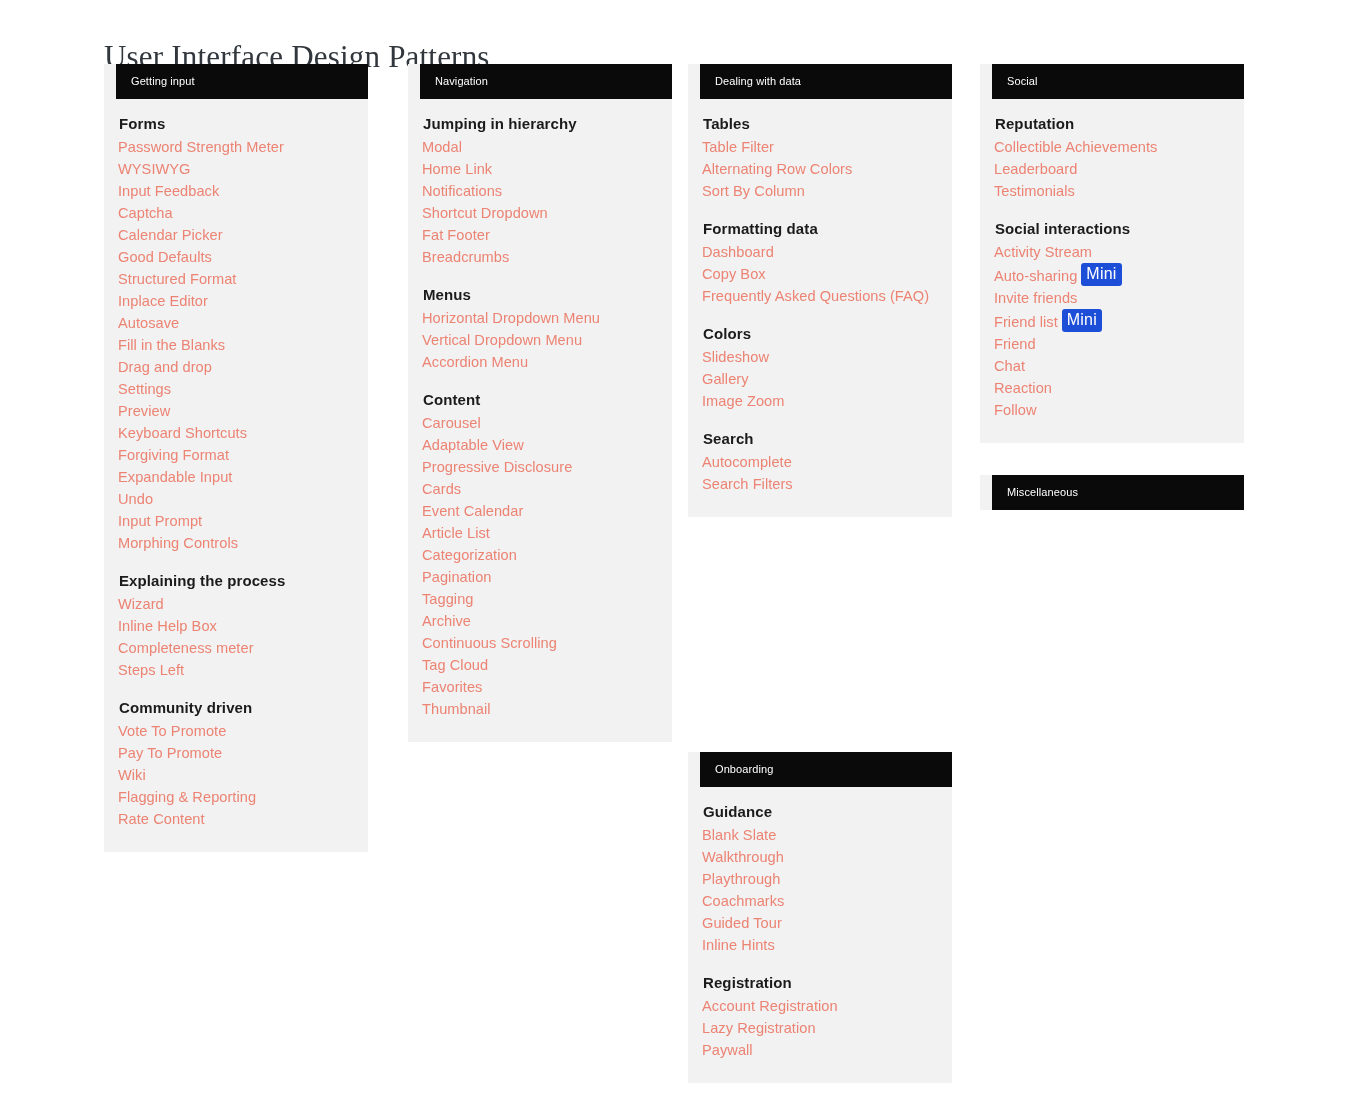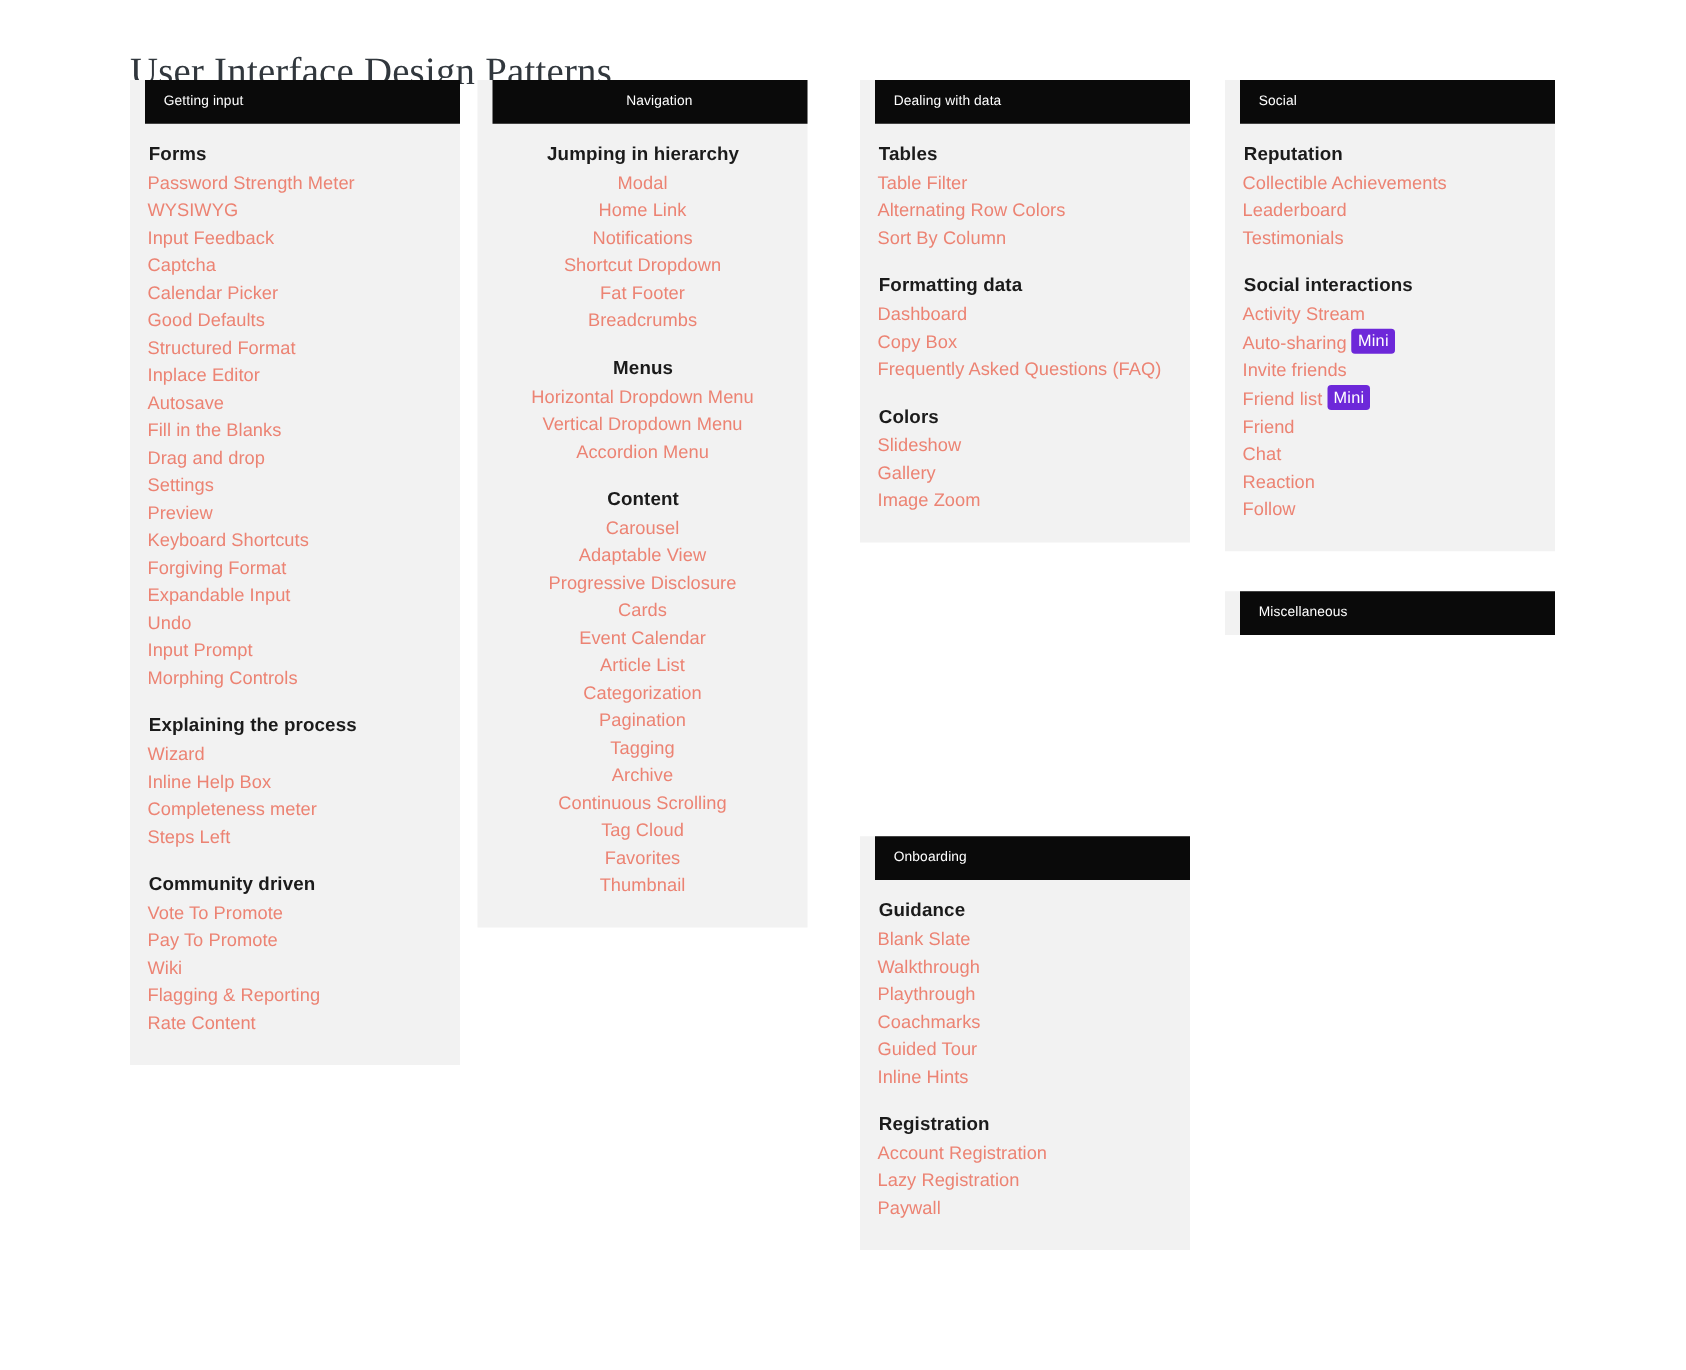--- a/index.html
+++ b/index.html
@@ -31,21 +31,21 @@
     left: 104px;
     top: 64px;
     width: 1160px;
   }
   .col {
     position: absolute;
     top: 0;
     width: 264px;
   }
   .col-1 { left: 0px; }
-  .col-2 { left: 278px; text-align: center; }
+  .col-2 { left: 304px; }
   .col-3 { left: 584px; }
   .col-4 { left: 876px; }
 
   .panel {
     width: 264px;
     background: #f2f2f2;
     margin-bottom: 32px;
   }
   .panel-header {
     background: #0a0a0a;
@@ -89,23 +89,23 @@
     text-decoration: none;
     letter-spacing: 0.05px;
   }
   .link-row {
     line-height: 22px;
     margin-left: 1px;
     white-space: normal;
   }
   .badge {
     display: inline-block;
-    background: #6d28d9;
+    background: #1d4ed8;
     color: #ffffff;
-    font-size: 13px;
+    font-size: 16px;
     line-height: 1;
     padding: 3px 5px 4px 5px;
     border-radius: 3px;
     vertical-align: 2px;
     margin-left: 4px;
     letter-spacing: 0.2px;
   }
   .spacer-onboarding {
     height: 203px;
   }
@@ -232,20 +232,27 @@
             </ul>
           </div>
           <div class="group">
             <div class="group-title">Colors</div>
             <ul class="link-list">
               <li class="link-row"><a class="plink" href="#">Slideshow</a></li>
               <li class="link-row"><a class="plink" href="#">Gallery</a></li>
               <li class="link-row"><a class="plink" href="#">Image Zoom</a></li>
             </ul>
           </div>
+          <div class="group">
+            <div class="group-title">Search</div>
+            <ul class="link-list">
+              <li class="link-row"><a class="plink" href="#">Autocomplete</a></li>
+              <li class="link-row"><a class="plink" href="#">Search Filters</a></li>
+            </ul>
+          </div>
         </div>
       </div>
       <div class="spacer-onboarding"></div>
       <div class="panel">
         <div class="panel-header">Onboarding</div>
         <div class="panel-body">
           <div class="group">
             <div class="group-title">Guidance</div>
             <ul class="link-list">
               <li class="link-row"><a class="plink" href="#">Blank Slate</a></li>

